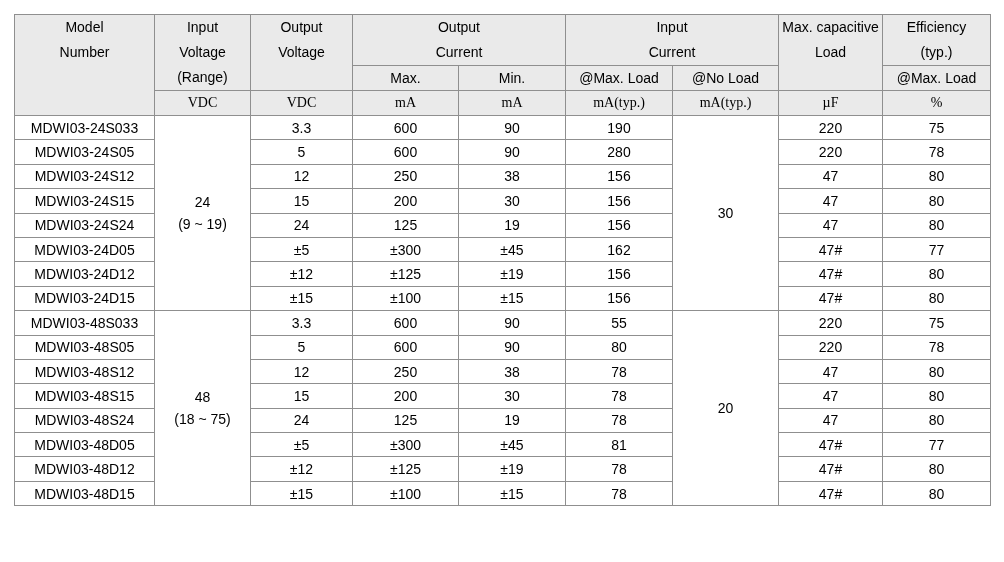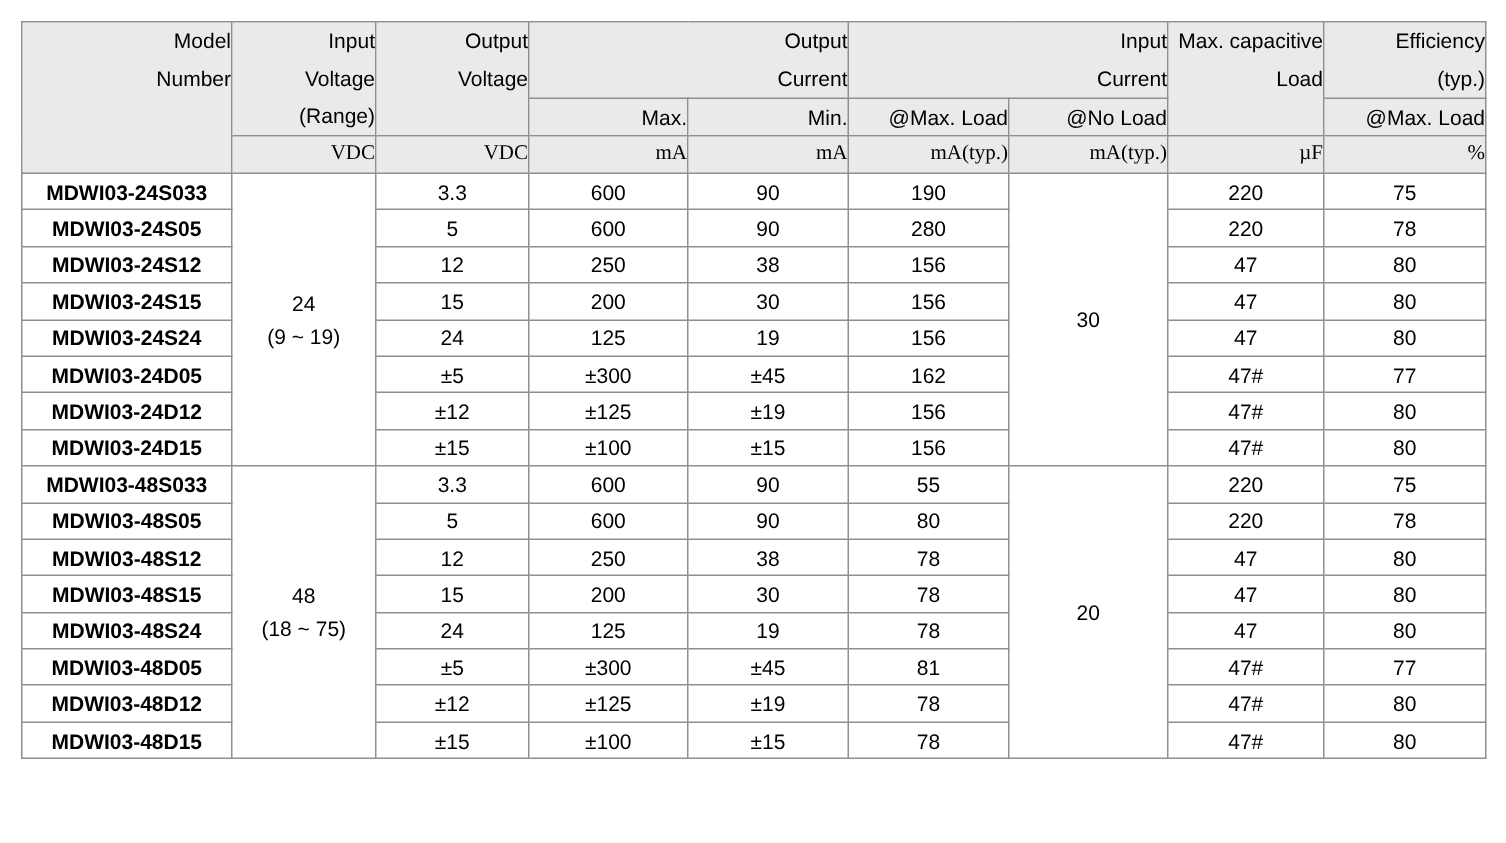--- a/index.html
+++ b/index.html
@@ -2,28 +2,28 @@
 <html><head>
 <meta charset="utf-8">
 <style>
   html,body{margin:0;padding:0;background:#ffffff;}
   body{width:1004px;height:562px;position:relative;font-family:"Liberation Sans",sans-serif;color:#000;}
   .wrap{position:absolute;left:14px;top:14px;width:976px;}
   .titlebar{box-sizing:border-box;width:100%;height:26px;background:#DCF2FB;border:1px solid #8F8F8F;border-bottom:none;
             font-weight:bold;font-size:17px;line-height:24px;color:#17375E;padding-left:5px;}
   table{border-collapse:collapse;table-layout:fixed;width:976px;font-size:14px;}
   th,td{border:1px solid #8F8F8F;text-align:center;vertical-align:middle;padding:0;font-weight:normal;overflow:hidden;}
-  thead th{background:#EAEAEA;text-align:right;}
+  thead th{background:#EAEAEA;}
   .vtop{vertical-align:top;}
   .ln{height:25px;line-height:25px;}
   tr.hr1{height:50px;}
   tr.hr2{height:25px;}
   tr.hr3{height:25px;font-family:Liberation Serif, serif;}
   tbody tr{height:24.4px;background:#ffffff;}
-  td.model{font-weight:bold;}
+  td.model{font-weight:normal;}
   .merged2 div{line-height:22px;}
   .footnote{margin-top:5px;margin-left:761px;font-size:14.5px;color:#000;}
 </style>
 </head>
 <body>
 
 <div class="wrap">
 
   <table>
     <colgroup>

